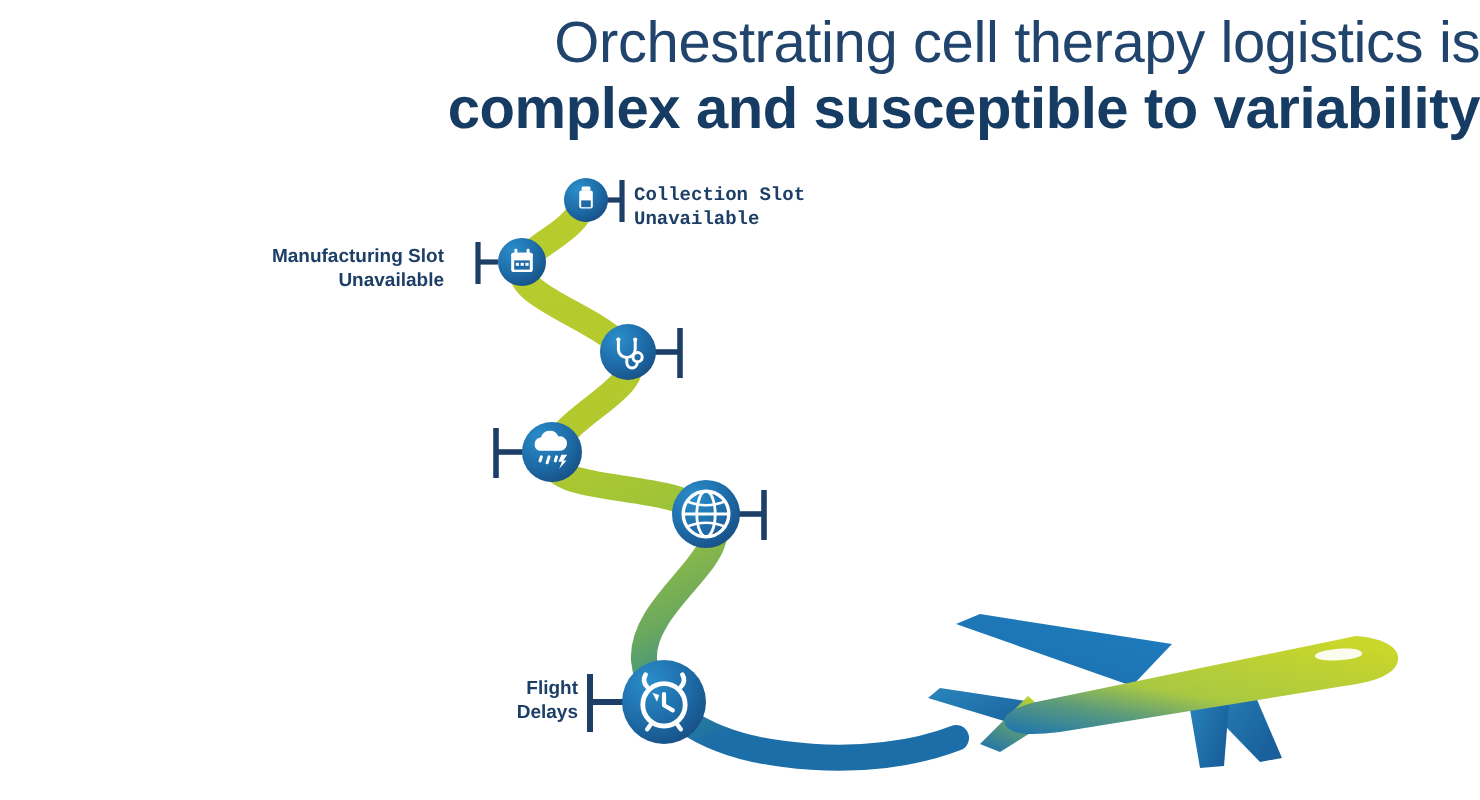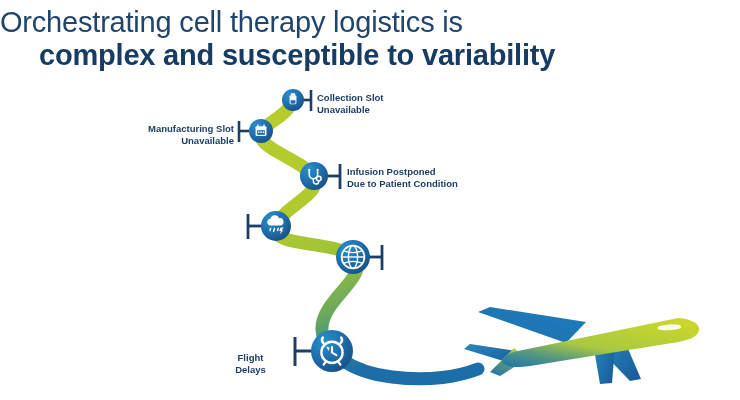--- a/index.html
+++ b/index.html
@@ -19,21 +19,21 @@
     width: 740px;
     height: 400px;
   }
 
   
   .title-block {
     position: absolute;
     left: 0;
     top: 6px;
     width: 740px;
-    text-align: left;
+    text-align: right;
     line-height: 1.14;
   }
   .title-line1 {
     display: block;
     font-size: 29px;
     font-weight: 400;
     color: #20446b;
     letter-spacing: -0.2px;
   }
   .title-line2 {
@@ -247,27 +247,25 @@
                C 698,337 688,341 672,343
                L 530,366
                C 514,368 506,367 503,363
                C 500,359 505,354 518,351 Z" fill="url(#fuseGrad)"></path>
 
       <path d="M 665,325 C 673,323.6 680,324.2 681,326.4 C 682,328.4 676,329.8 668,330.2
                C 661,330.6 657,329.4 657.5,327.8 C 658,326.4 661,325.4 665,325 Z" fill="#ffffff" opacity="0.92"></path>
     </g>
   </svg>
 
-  <div class="label right" style="left:317px; top:92px; width:120px;">Collection Slot
+  <div class="label right" style="left:317px; top:92px; width:120px;font-family:Liberation Mono, monospace;">Collection Slot
 Unavailable</div>
 
-  <div class="label left" style="left:110px; top:123px; width:124px;">Manufacturing Slot
+  <div class="label left" style="left:98px; top:123px; width:124px;">Manufacturing Slot
 Unavailable</div>
 
-  <div class="label right" style="left:347px; top:166px; width:150px;">Infusion Postponed
-Due to Patient Condition</div>
-
-
-
-  <div class="label left" style="left:212px; top:352px; width:77px;text-align:center;">Flight
+
+
+
+  <div class="label left" style="left:212px; top:339px; width:77px;">Flight
 Delays</div>
 
 </div>
 
 </body></html>

